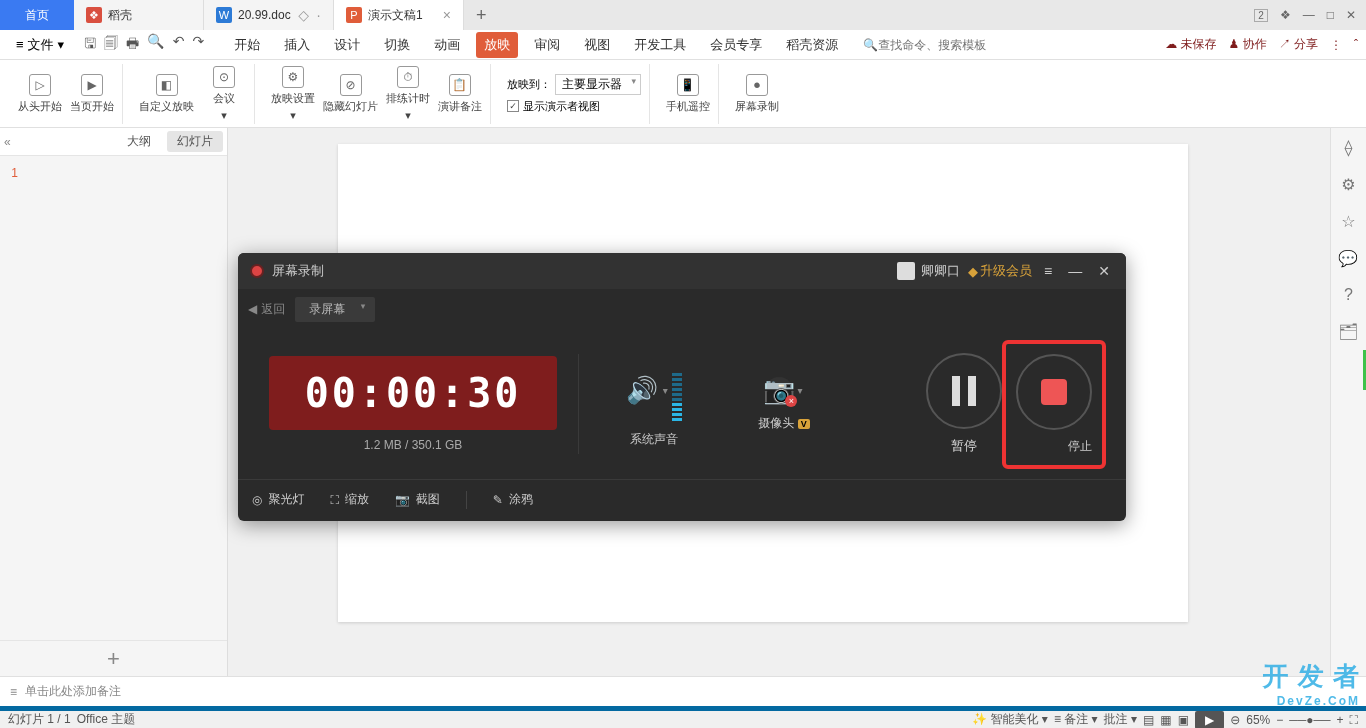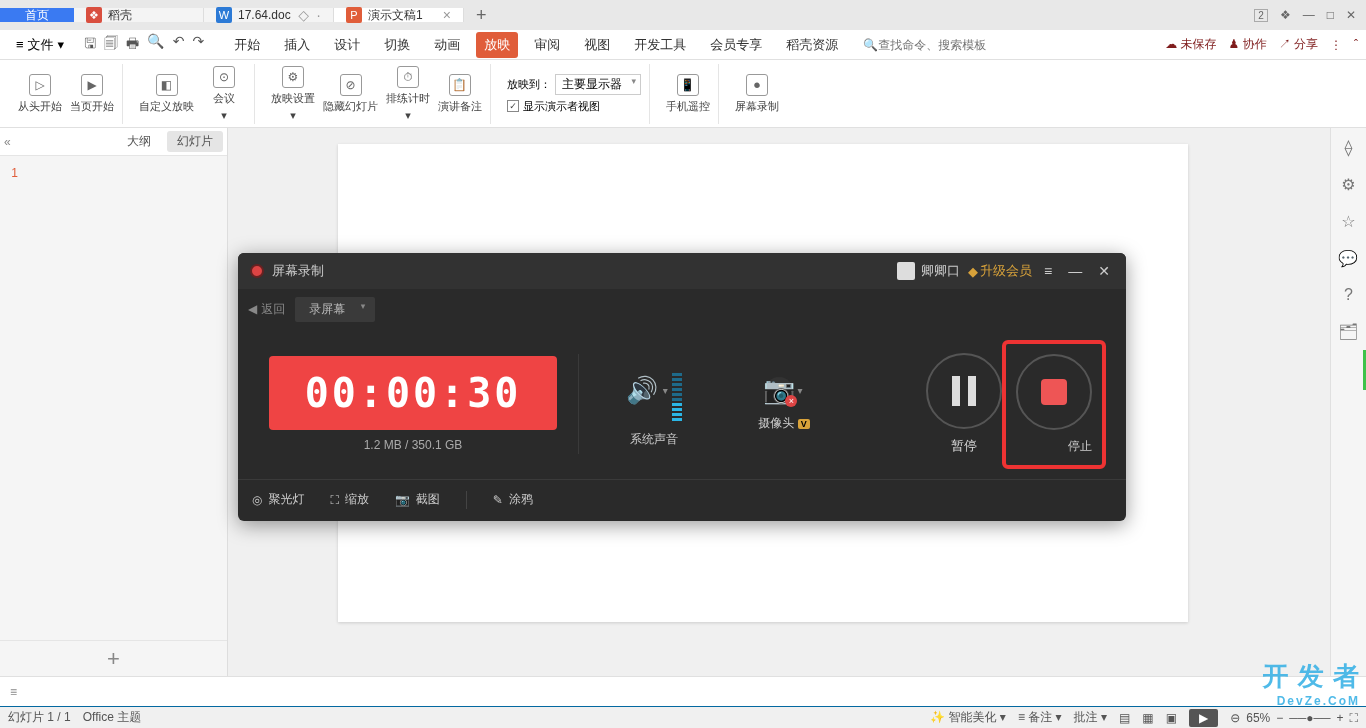--- a/index.html
+++ b/index.html
@@ -1,20 +1,20 @@
 <!DOCTYPE html>
 <html><head>
 <meta charset="utf-8">
 <style>
 * { margin: 0; padding: 0; box-sizing: border-box; font-family: "Microsoft YaHei", Arial, sans-serif; }
 body { width: 1366px; height: 728px; background: #fff; overflow: hidden; position: relative; font-size: 12px; }
 
 
 .topbar { height: 30px; background: #e8e8e8; display: flex; align-items: center; }
-.tab { height: 14px; display: flex; align-items: center; padding: 0 12px; gap: 6px; font-size: 12px; color: #333; cursor: pointer; position: relative; }
+.tab { height: 30px; display: flex; align-items: center; padding: 0 12px; gap: 6px; font-size: 12px; color: #333; cursor: pointer; position: relative; }
 .tab.home { background: #3a7af2; color: #fff; width: 74px; justify-content: center; }
 .tab.doc { background: #f4f4f4; border-right: 1px solid #ddd; min-width: 130px; }
 .tab.active { background: #fff; }
 .tab .close { margin-left: auto; color: #999; font-size: 14px; }
 .tab .icon { width: 16px; height: 16px; display: flex; align-items: center; justify-content: center; font-size: 11px; color: #fff; border-radius: 2px; }
 .icon-r { background: #d94f3f; }
 .icon-w { background: #2c7ad6; }
 .icon-p { background: #e05d3a; }
 .plus-tab { width: 30px; text-align: center; color: #666; font-size: 18px; }
 .win-controls { margin-left: auto; display: flex; gap: 12px; padding-right: 10px; color: #666; font-size: 12px; align-items:center; }
@@ -67,21 +67,21 @@
 
 .right-sidebar { width:36px; background:#f5f5f5; border-left:1px solid #e0e0e0; display:flex; flex-direction:column; align-items:center; padding-top:10px; gap:18px; color:#777; }
 .right-sidebar span { cursor:pointer; font-size:16px; }
 .accent-bar { position:absolute; right:0; top:350px; width:3px; height:40px; background:#3ec24a; }
 
 
 .notes-bar { height:30px; background:#fff; border-top:1px solid #e0e0e0; display:flex; align-items:center; padding:0 10px; gap:8px; color:#888; font-size:12px; }
 .notes-bar .placeholder { flex:1; }
 
 
-.statusbar { height:22px; background:#f0f0f0; border-top:1px solid #0369a1; display:flex; align-items:center; padding:0 8px; font-size:12px; color:#555; gap:12px; }
+.statusbar { height:22px; background:#f0f0f0; border-top:5px solid #0369a1; display:flex; align-items:center; padding:0 8px; font-size:12px; color:#555; gap:6px; }
 .statusbar .spacer { flex:1; }
 .statusbar span { cursor:default; }
 .zoom-ctrl { display:flex; align-items:center; gap:6px; }
 
 
 .watermark { position:absolute; right:6px; bottom:20px; font-size:26px; color:#3db3e6; font-weight:bold; letter-spacing:1px; opacity:0.9; pointer-events:none; }
 .watermark small { display:block; font-size:12px; color:#3db3e6; text-align:right; letter-spacing:2px; }
 
 
 .recorder { position:absolute; left:238px; top:253px; width:888px; height:268px; background:#2a2a2a; border-radius:6px; color:#ccc; box-shadow:0 4px 20px rgba(0,0,0,0.4); }
@@ -93,21 +93,21 @@
 .rec-title .upgrade { color:#d8a23a; display:flex; align-items:center; gap:2px; }
 .rec-title .wbtn { cursor:pointer; padding:0 4px; font-size:14px; }
 
 .rec-top { height:40px; display:flex; align-items:center; padding:0 10px; gap:10px; }
 .back-btn { color:#888; font-size:12px; display:flex; align-items:center; gap:4px; cursor:pointer; }
 .mode-sel { background:#3a3a3a; padding:4px 30px 4px 14px; font-size:12px; color:#bbb; position:relative; border-radius:2px; cursor:pointer; }
 .mode-sel:after { content:"▾"; position:absolute; right:10px; color:#888; font-size:9px; }
 
 .rec-body { height:150px; display:flex; align-items:center; padding: 0 20px; }
 .timer-box { display:flex; flex-direction:column; align-items:center; gap:8px; width:310px; }
-.timer-disp { background:#ef4444; padding:14px 36px; border-radius:4px; font-family: "Consolas", monospace; font-size:40px; color:#fff; letter-spacing:3px; font-weight:bold; }
+.timer-disp { background:#7f1d1d; padding:14px 36px; border-radius:4px; font-family: "Consolas", monospace; font-size:40px; color:#fff; letter-spacing:3px; font-weight:bold; }
 .timer-meta { font-size:12px; color:#aaa; }
 .sep { width:1px; height:100px; background:#3a3a3a; margin:0 10px; }
 
 .ctrl-col { display:flex; flex-direction:column; align-items:center; gap:10px; width:130px; }
 .ctrl-col .ic-row { display:flex; align-items:center; gap:4px; font-size:26px; color:#ddd; position:relative; }
 .ctrl-col .lbl { font-size:12px; color:#ccc; }
 .vip { background:#d8a23a; color:#000; font-size:9px; padding:0 3px; border-radius:2px; font-weight:bold; }
 .cam-off { width:28px; height:28px; background:#333; border-radius:50%; display:flex; align-items:center; justify-content:center; position:relative; }
 .cam-off:after { content:"×"; position:absolute; bottom:-2px; right:-4px; background:#d44; color:#fff; width:12px; height:12px; border-radius:50%; font-size:9px; display:flex; align-items:center; justify-content:center; }
 .meter { width:10px; height:60px; display:flex; flex-direction:column-reverse; gap:2px; }
@@ -129,21 +129,21 @@
 <body>
 
 <div class="topbar">
   <div class="tab home">首页</div>
   <div class="tab doc">
       <span class="icon icon-r">❖</span>
       <span>稻壳</span>
     </div>
   <div class="tab doc">
       <span class="icon icon-w">W</span>
-      <span>17.64.doc</span>
+      <span>20.99.doc</span>
       <span class="close">◇</span>
       <span class="close">·</span>
     </div>
   <div class="tab doc active">
       <span class="icon icon-p">P</span>
       <span>演示文稿1</span>
       <span class="close">×</span>
     </div>
   <div class="tab plus-tab">+</div>
   <div class="win-controls">
@@ -273,20 +273,21 @@
     <span>☆</span>
     <span>💬</span>
     <span>?</span>
     <span>🗂</span>
     <div class="accent-bar"></div>
   </div>
 </div>
 
 <div class="notes-bar">
   <span>≡</span>
+  <span class="placeholder">单击此处添加备注</span>
 </div>
 
 <div class="statusbar">
   <span>幻灯片 1 / 1</span>
   <span>Office 主题</span>
   <span class="spacer"></span>
   <span>✨ <span>智能美化</span> ▾</span>
   <span>≡ <span>备注</span> ▾</span>
   <span><span>批注</span> ▾</span>
   <span>▤</span>

